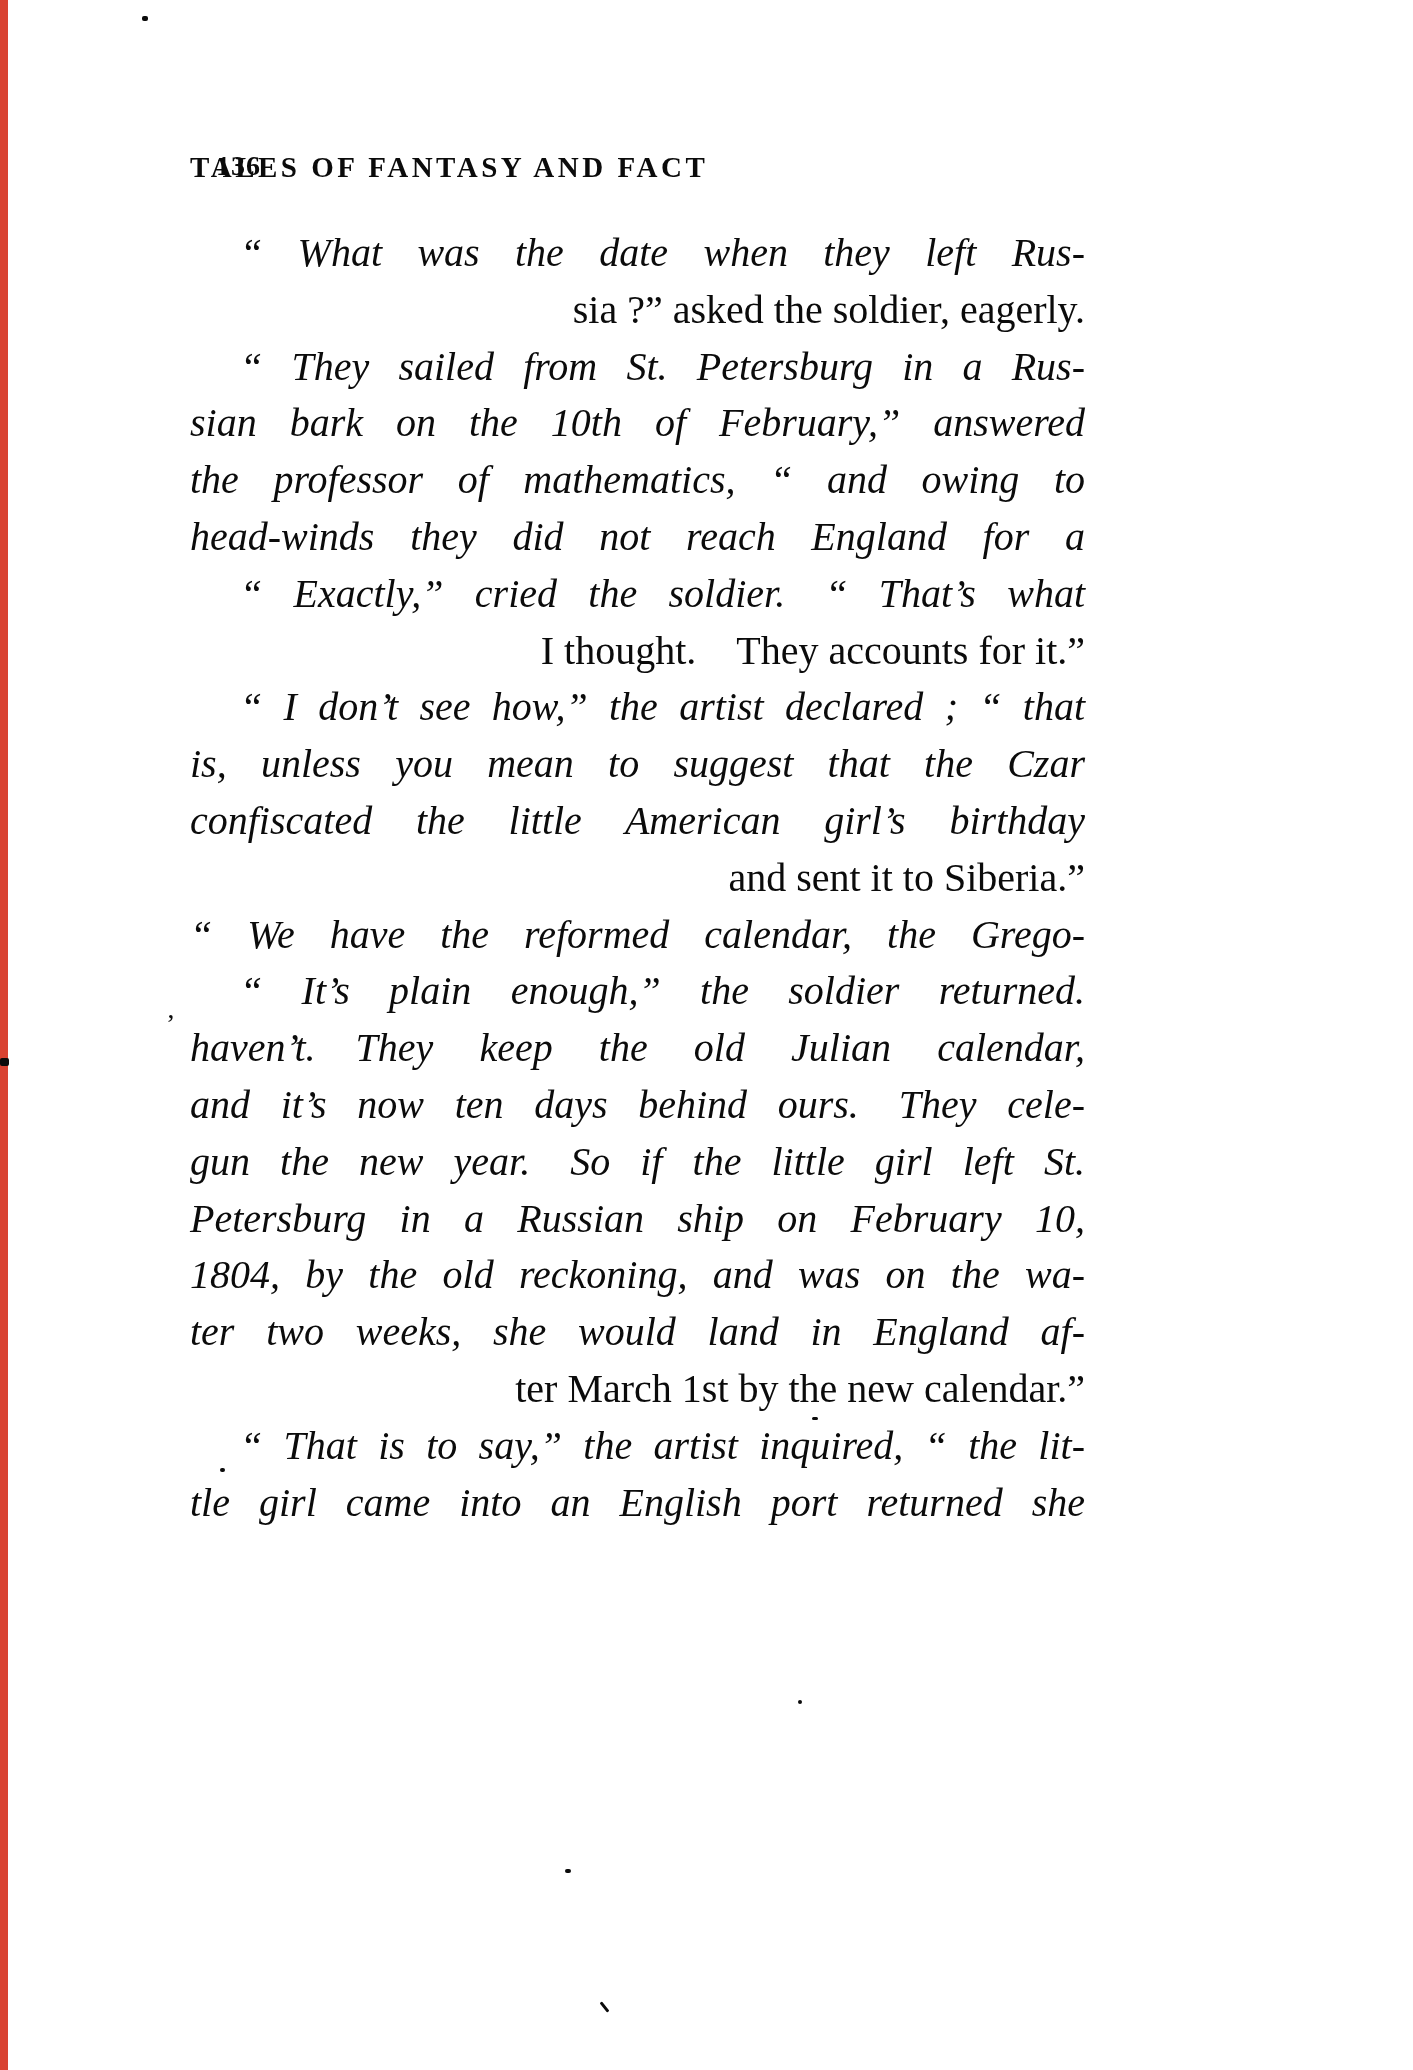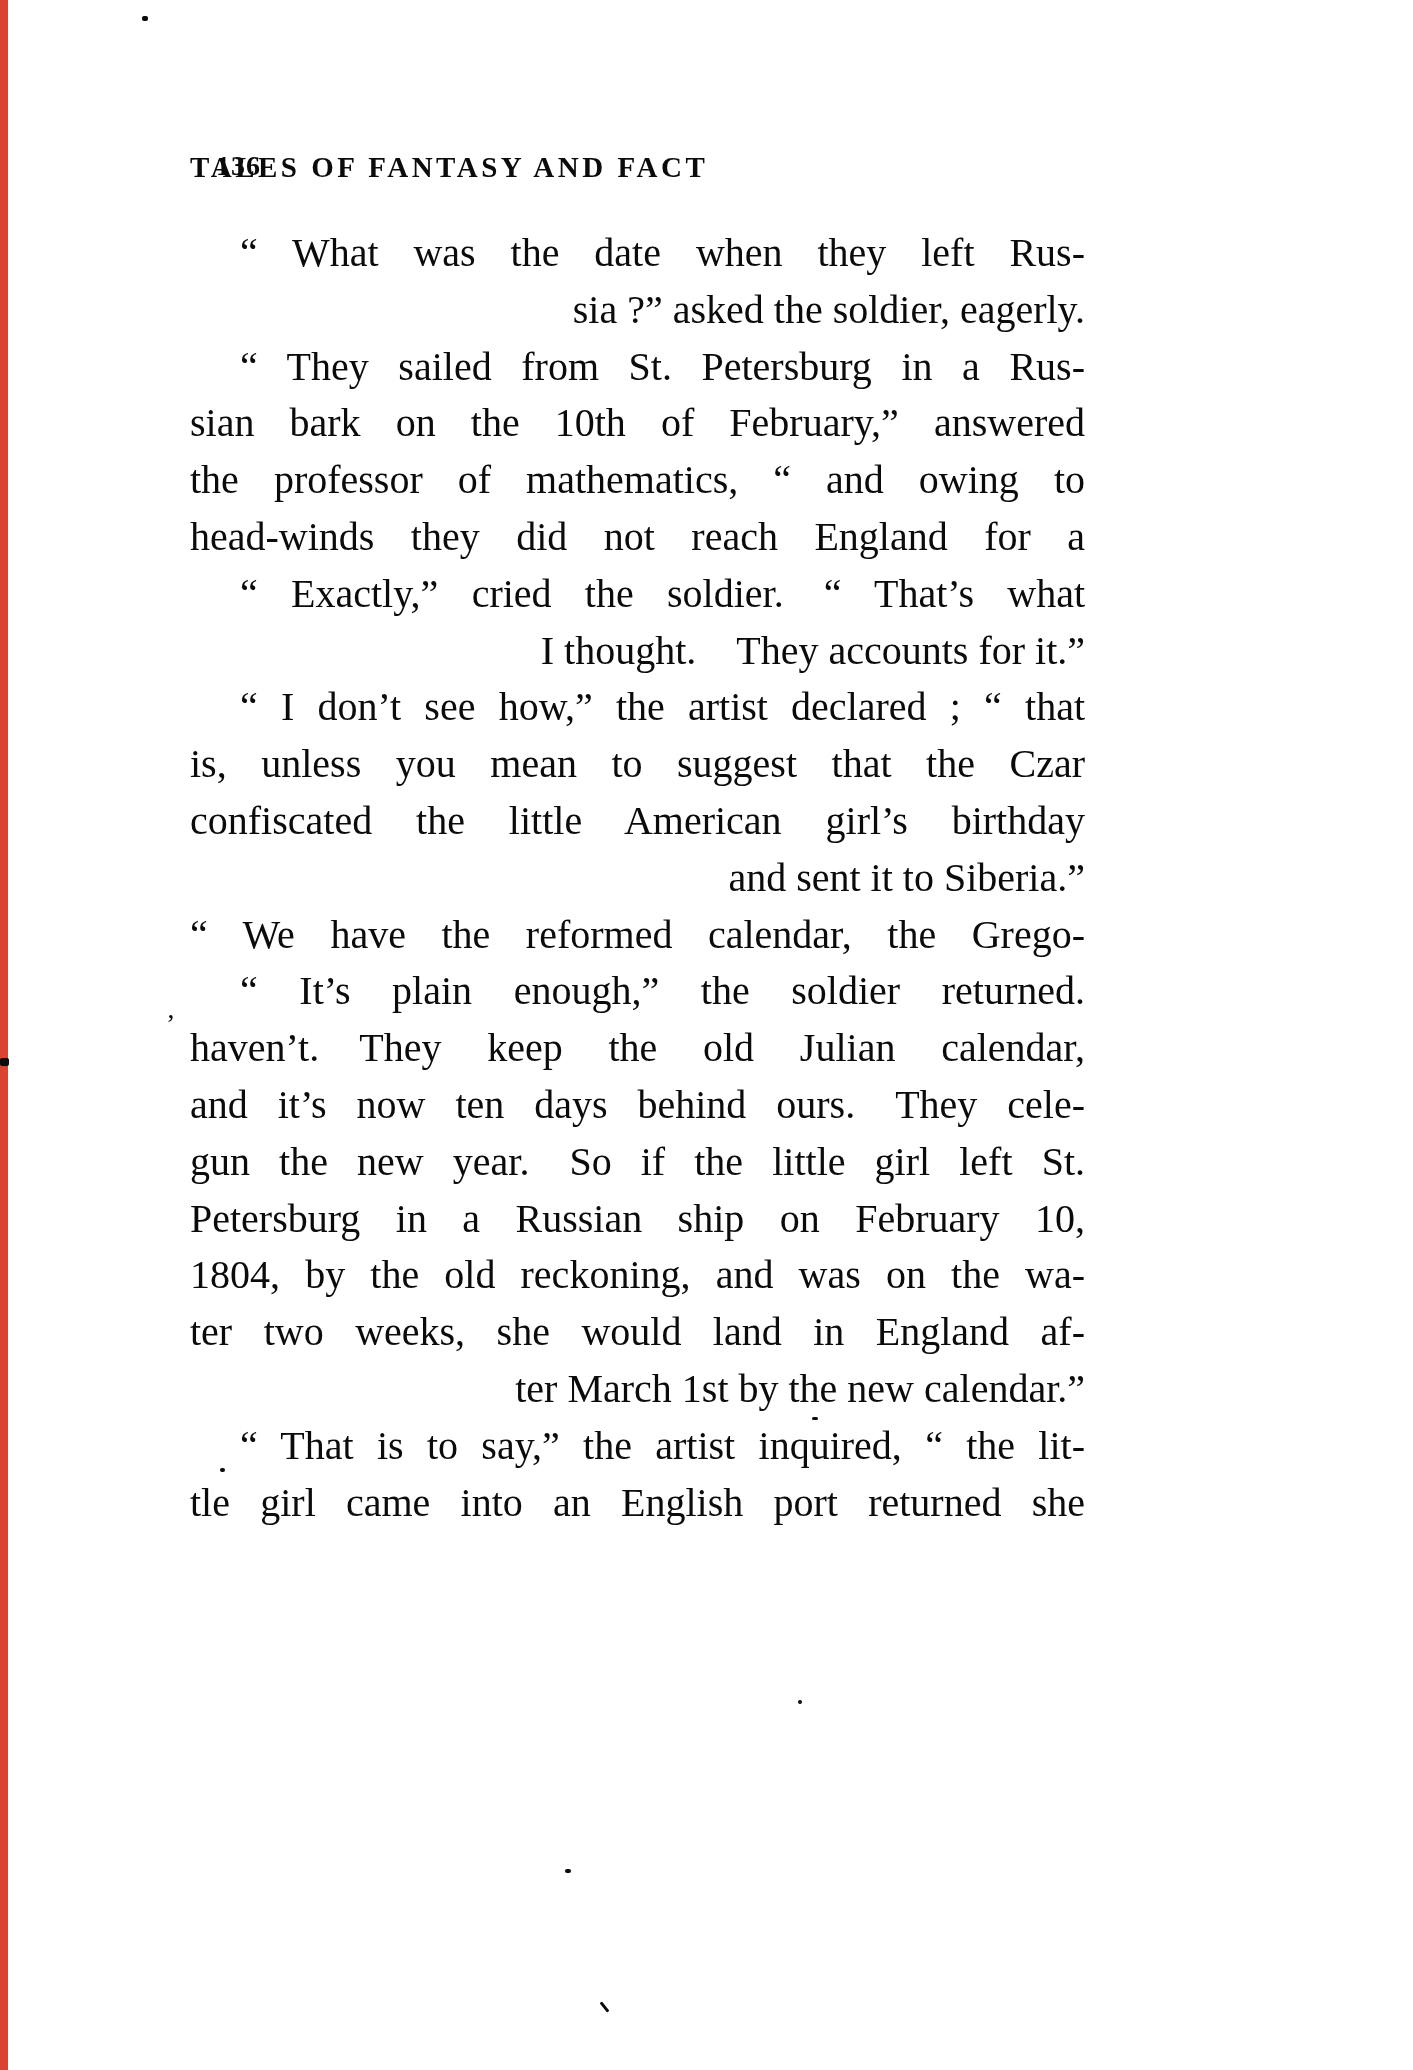--- a/index.html
+++ b/index.html
@@ -32,20 +32,21 @@
   .line{
     height:56.8px;line-height:56.8px;
     font-size:40px;
     white-space:nowrap;
   }
   .line.j{
     text-align:justify;
     text-align-last:justify;
     white-space:normal;
     overflow:visible;
+    font-style:italic;
   }
   .line.l{ text-align:right; }
   .line.ind{ text-indent:50px; }
   .speck{ position:absolute;background:#0b0b0b;border-radius:2px; }
   .glyphmark{ position:absolute;font-size:28px;line-height:1; }
 </style>
 </head>
 <body>
 
 <div class="page" style="background: rgb(255, 255, 255); color: rgb(11, 11, 11);">

